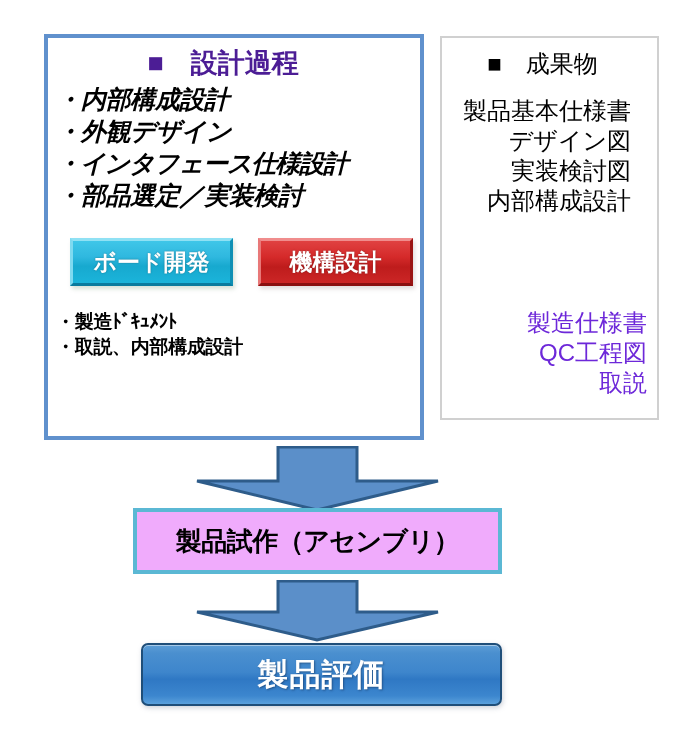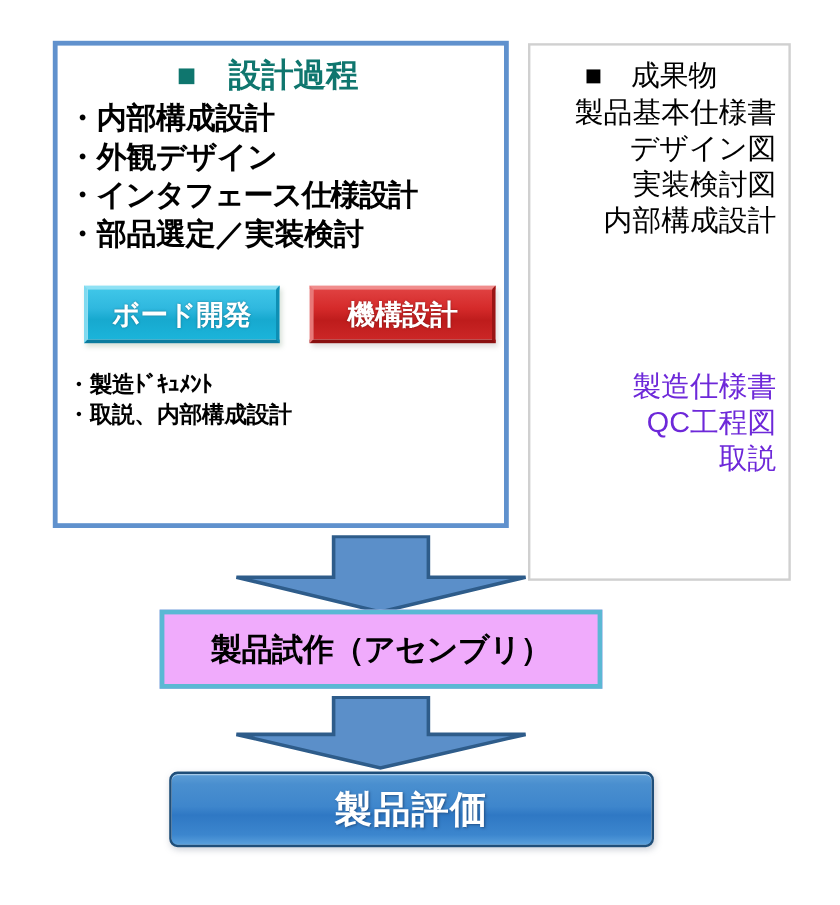--- a/index.html
+++ b/index.html
@@ -30,33 +30,34 @@
     width: 380px;
     height: 406px;
     box-sizing: border-box;
     border: 4px solid #6091CD;
     background: #ffffff;
   }
 
   .panel-heading {
     font-size: 27px;
     font-weight: bold;
-    color: #0f766e;
+    color: #4c1d95;
     text-align: center;
     letter-spacing: 0px;
     padding-top: 11px;
     padding-right: 22px;
     line-height: 1.1;
     white-space: nowrap;
   }
 
   .bullet-list {
     margin: 0;
     padding: 4px 3px 0 8px;
     list-style: none;
+    font-style: italic;
   }
   .bullet-list li {
     font-size: 25px;
     font-weight: bold;
     color: #000000;
     line-height: 1.28;
     white-space: nowrap;
     letter-spacing: -0.3px;
   }
   .bullet-list li.narrow {
@@ -121,36 +122,36 @@
     white-space: nowrap;
     letter-spacing: -0.3px;
   }
 
   
   .deliverable-panel {
     position: absolute;
     left: 440px;
     top: 36px;
     width: 219px;
-    height: 448px;
+    height: 384px;
     box-sizing: border-box;
     border: 2px solid #D0D0D0;
     background: #ffffff;
   }
   .deliv-heading {
     font-size: 24px;
     color: #000000;
     text-align: center;
     padding-top: 12px;
     padding-right: 14px;
     white-space: nowrap;
     line-height: 1.15;
   }
   .deliv-list {
-    margin: 0;
+    margin: 16px;
     padding: 2px 10px 0 0;
     list-style: none;
     text-align: right;
   }
   .deliv-list li {
     font-size: 24px;
     color: #000000;
     line-height: 1.26;
     white-space: nowrap;
   }
@@ -192,21 +193,21 @@
     color: #000000;
     letter-spacing: -0.5px;
     white-space: nowrap;
   }
 
   
   .eval-btn {
     position: absolute;
     left: 141px;
     top: 643px;
-    width: 404px;
+    width: 361px;
     height: 63px;
     box-sizing: border-box;
     border-radius: 7px;
     background: linear-gradient(to bottom,
         #5E9ED6 0%, #4A8FCF 14%, #3E86CC 46%,
         #2F78C4 58%, #3C86CE 86%, #5AA0DC 100%);
     border: 2px solid #1F4E79;
     box-shadow: 1px 2px 5px rgba(120,130,150,0.35),
                 inset 0 1px 0 rgba(255,255,255,0.45);
     display: flex;

